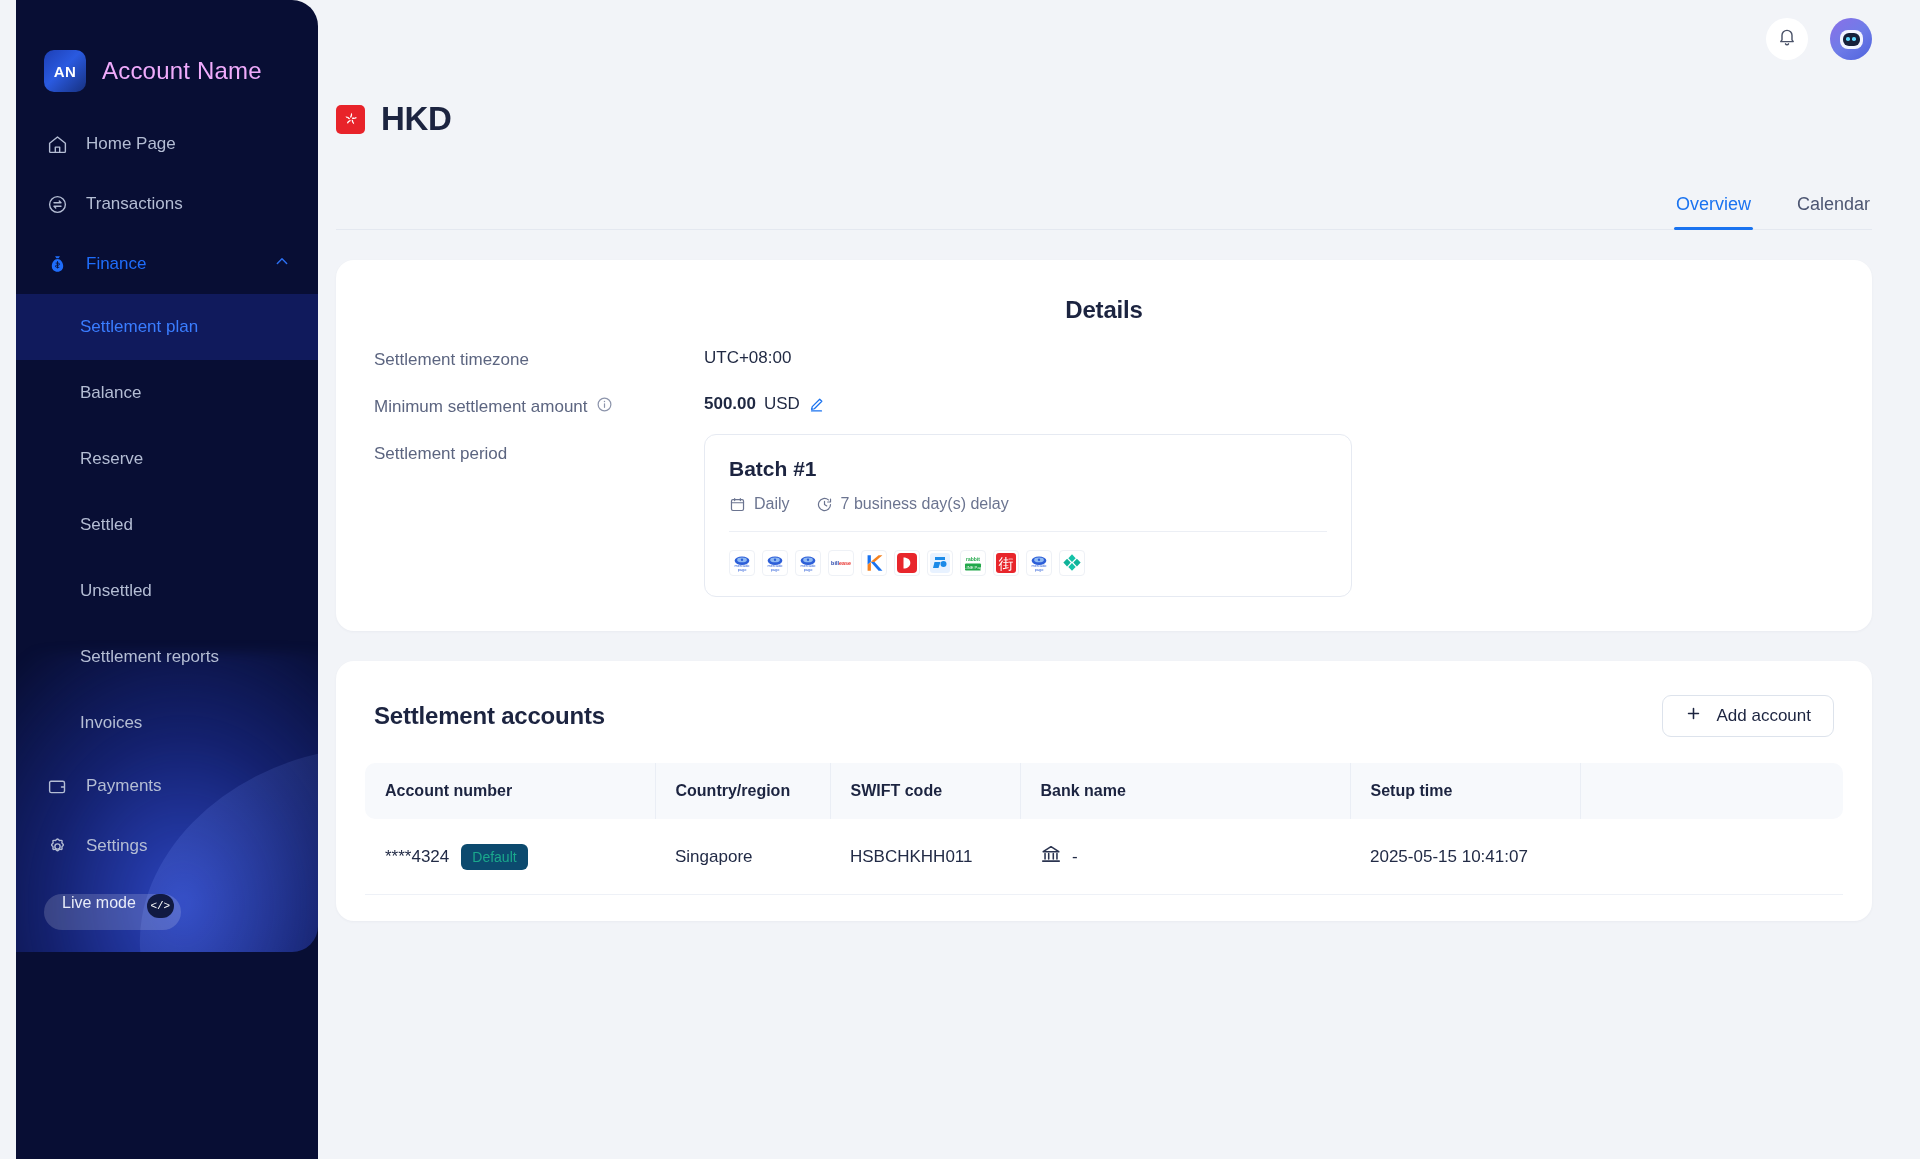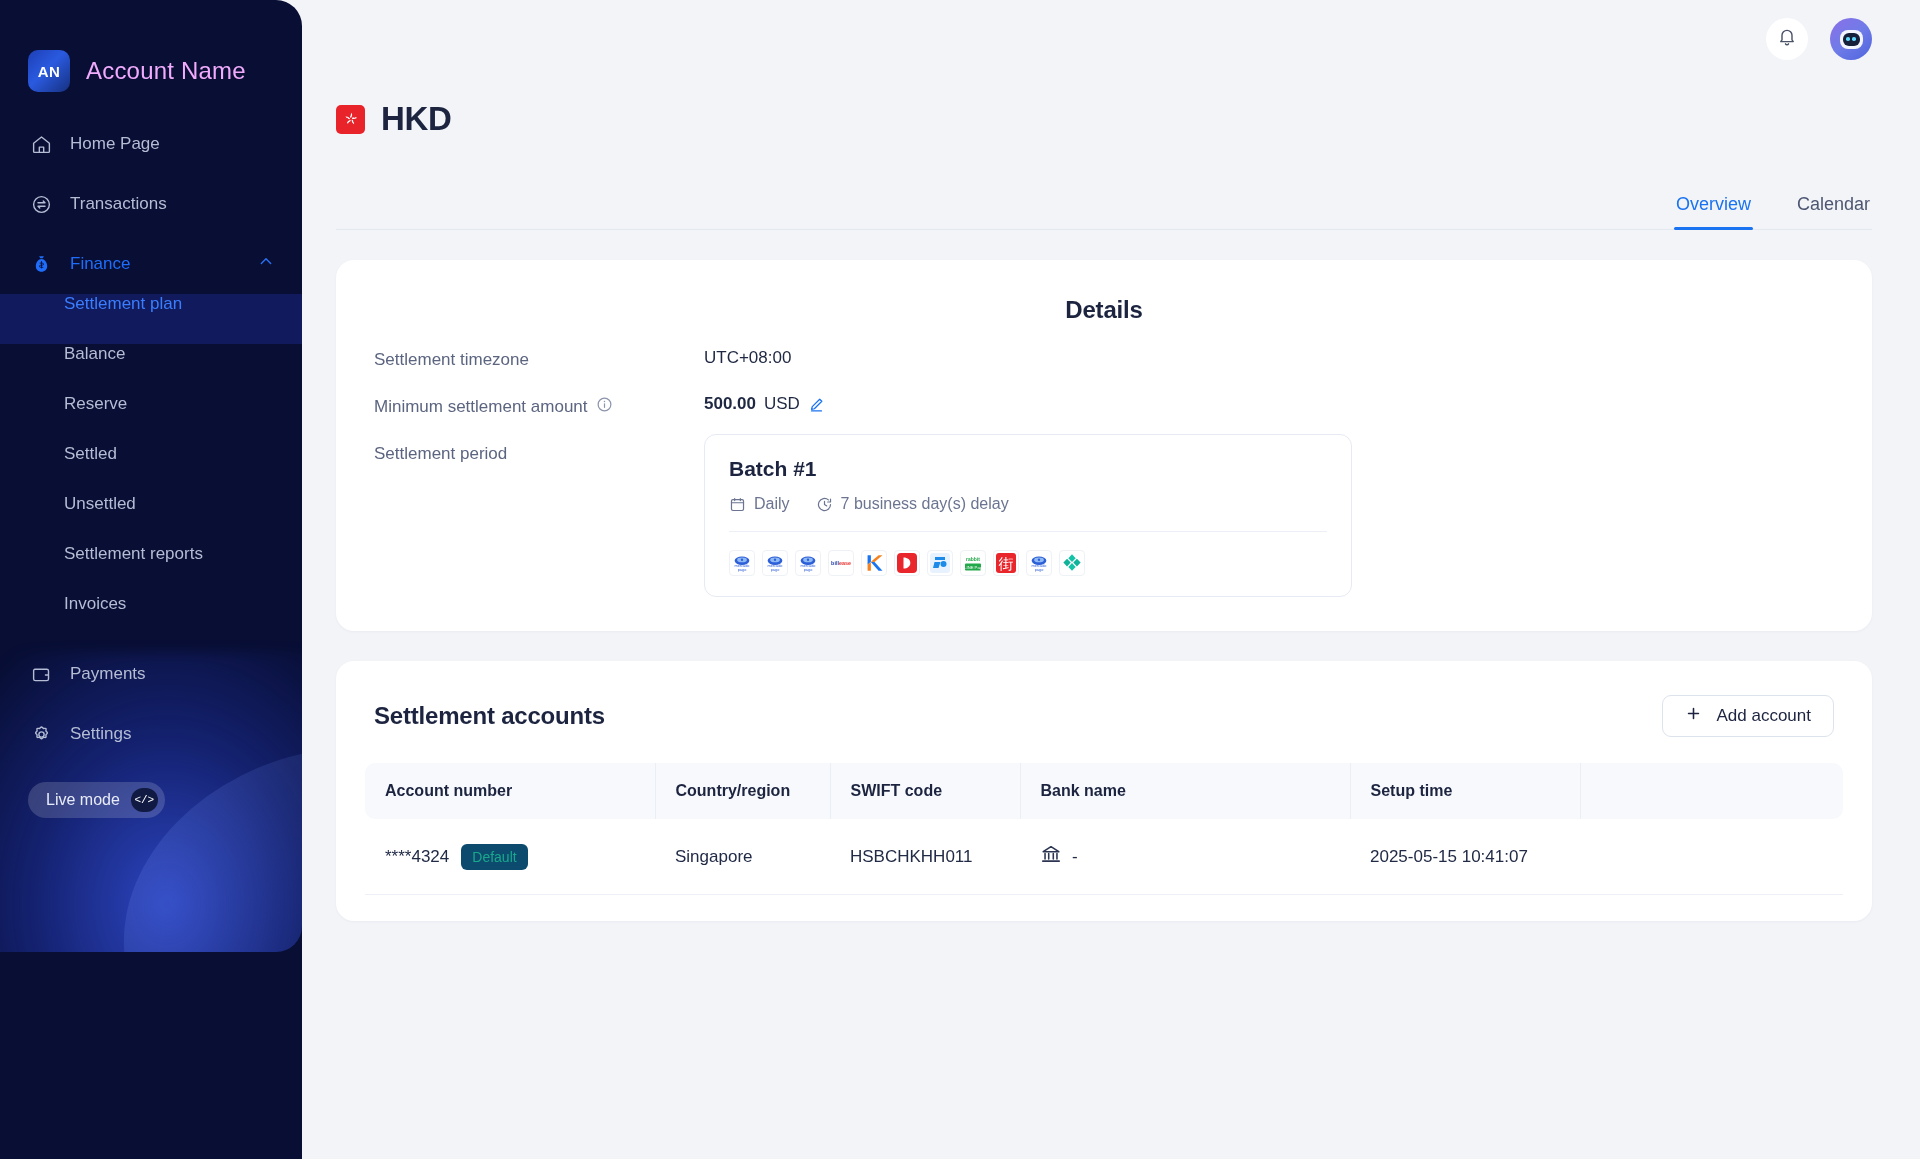--- a/index.html
+++ b/index.html
@@ -6,21 +6,21 @@
   html, body {
     width: 1920px; height: 1159px;
     font-family: "Liberation Sans", sans-serif;
     background: #f2f4f8;
     overflow: hidden;
   }
   .app { position: relative; width: 1920px; height: 1159px; }
 
   
   .sidebar {
-    position: absolute; left: 0; top: 0;
+    position: absolute; left: 16px; top: 0;
     width: 302px; height: 1159px;
     background: #080e34;
     border-top-right-radius: 26px;
     overflow: hidden;
     z-index: 5;
   }
   .sidebar-decor {
     position: absolute; left: 0; top: 0; width: 302px; height: 952px;
     border-top-right-radius: 26px; border-bottom-right-radius: 26px;
     overflow: hidden;
@@ -57,29 +57,29 @@
   .nav { margin-top: 18px; }
   .nav-item {
     display: flex; align-items: center; gap: 18px;
     height: 60px; padding-left: 30px; cursor: pointer;
     color: #b4bdd4; font-size: 17px; position: relative;
   }
   .nav-item .ico { width: 22px; height: 22px; display: flex; align-items: center; justify-content: center; flex: 0 0 22px; }
   .nav-item.active-parent { color: #1f6dfb; }
   .nav-item .chev { position: absolute; right: 28px; top: 50%; transform: translateY(-50%); }
   .sub-item {
-    display: flex; height: 50px;
+    display: flex; align-items: center; height: 66px;
     padding-left: 64px; cursor: pointer;
     color: #b4bdd4; font-size: 17px;
   }
   .sub-item.selected { background: #101a5c; color: #3a7dff; }
 
   .live-mode {
     margin: 18px 0 0 28px;
-    display: inline-flex; align-items: center; gap: 11px;
+    display: inline-flex; gap: 11px;
     height: 36px; padding: 0 7px 0 18px;
     background: rgba(255,255,255,.16);
     border-radius: 18px; color: #e8ecf8; font-size: 16px; cursor: pointer;
   }
   .live-chip {
     width: 27px; height: 24px; border-radius: 12px;
     background: #111a42; color: #fff;
     display: flex; align-items: center; justify-content: center;
     font-size: 11px; font-family: "Liberation Mono", monospace;
   }

